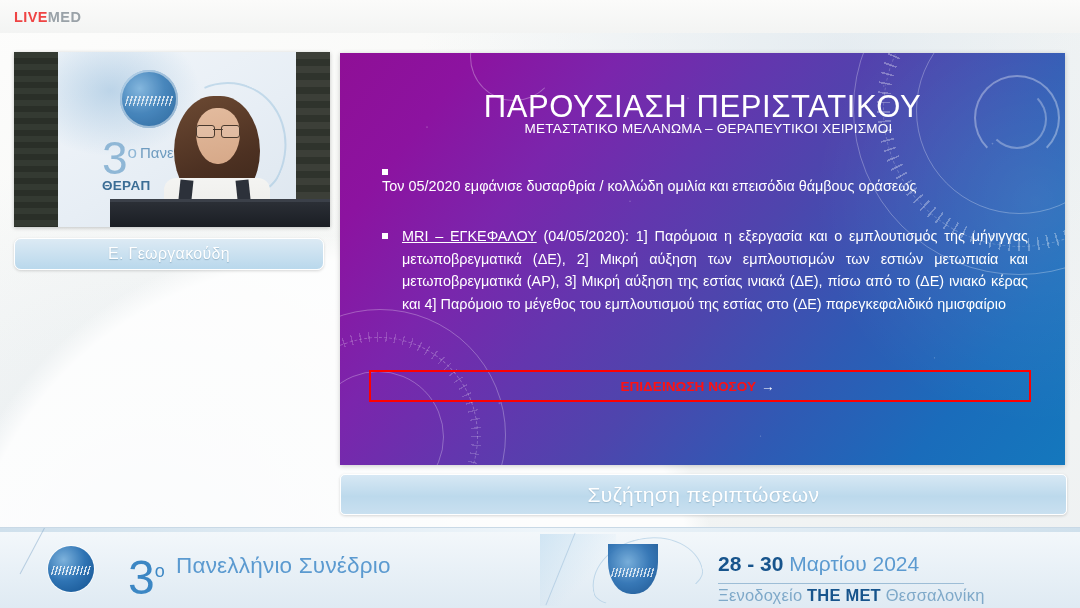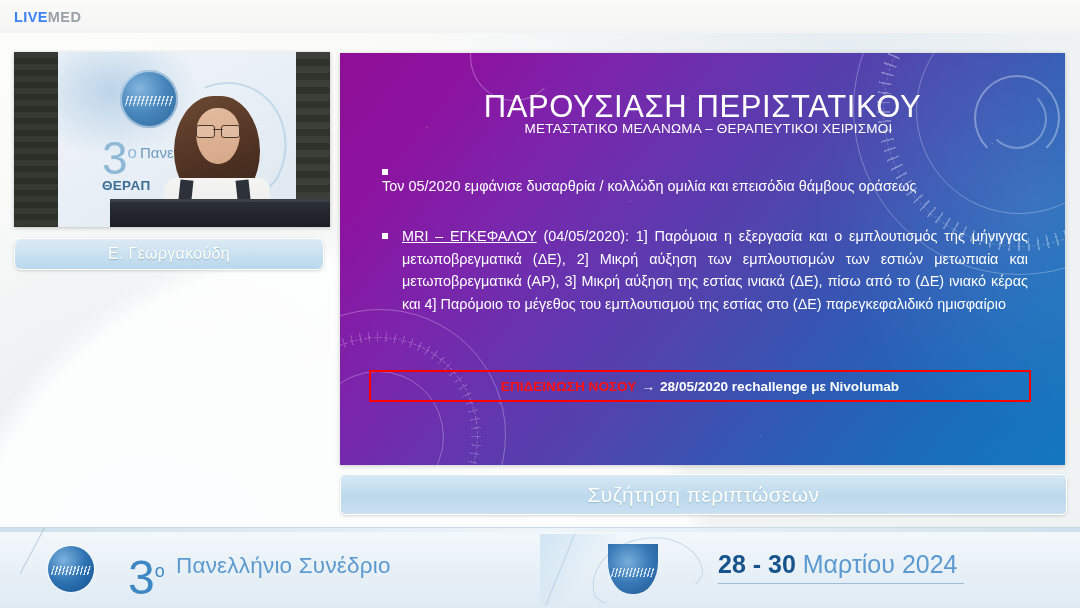--- a/index.html
+++ b/index.html
@@ -24,21 +24,21 @@
     background:radial-gradient(circle, rgba(255,255,255,.85) 58%, rgba(229,236,242,.0) 62%);
     transform:rotate(-12deg);
   }
 
   
   #brand{
     position:absolute;left:14px;top:9px;
     font-size:14.5px;font-weight:bold;letter-spacing:.4px;
     line-height:16px;
   }
-  #brand .live{color:#3b82f6;}
+  #brand .live{color:#ef4444;}
   #brand .med{color:#9aa2a8;font-weight:bold;}
   #brand-strip{
     position:absolute;left:0;top:0;width:1080px;height:33px;
     background:linear-gradient(180deg,#fbfbfa 0%,#f3f4f3 100%);
   }
 
   
   #video-wrap{
     position:absolute;left:14px;top:52px;width:316px;height:175px;
     box-shadow:0 1px 4px rgba(0,0,0,.22);
@@ -321,21 +321,21 @@
     transform:skewX(-16deg);
   }
   #f-wave{
     position:absolute;left:590px;top:10px;width:110px;height:64px;
     border:1px solid rgba(150,190,220,.5);
     border-radius:50% 50% 50% 50%/66% 66% 34% 34%;
     border-bottom-color:transparent;
     transform:rotate(-12deg);
   }
   #f-dates{
-    position:absolute;left:718px;top:22px;font-size:25px;line-height:28px;
+    position:absolute;left:718px;top:22px;font-size:21px;line-height:28px;
     color:#5b9ad0;
   }
   #f-dates b{color:#17548c;font-weight:bold;}
   #f-rule{
     position:absolute;left:718px;top:55px;width:246px;height:1px;background:#9dbdd6;
   }
   #f-venue{
     position:absolute;left:718px;top:58px;font-size:16.5px;color:#7fa9c9;letter-spacing:.2px;
   }
   #f-venue b{color:#17548c;font-weight:bold;}
@@ -405,21 +405,20 @@
   </div>
 
   <div class="bullet-row" id="bullet2">
     <div class="bullet-mark"></div>
     <div class="bullet-text"><u>MRI – ΕΓΚΕΦΑΛΟΥ</u><span> (04/05/2020): 1] Παρόμοια η εξεργασία και ο εμπλουτισμός της μήνιγγας μετωποβρεγματικά (ΔΕ), 2] Μικρή αύξηση των εμπλουτισμών των εστιών μετωπιαία και μετωποβρεγματικά (ΑΡ), 3] Μικρή αύξηση της εστίας ινιακά (ΔΕ), πίσω από το (ΔΕ) ινιακό κέρας και 4] Παρόμοιο το μέγεθος του εμπλουτισμού της εστίας στο (ΔΕ) παρεγκεφαλιδικό ημισφαίριο</span></div>
   </div>
 
   <div id="red-box">
     <span class="red">ΕΠΙΔΕΙΝΩΣΗ ΝΟΣΟΥ</span>
     <span class="arrow">→</span>
-    <span class="white">28/05/2020 rechallenge με Nivolumab</span>
   </div>
 </div>
 
 <div id="session-bar">
   <span>Συζήτηση περιπτώσεων</span>
 </div>
 
 <div id="footer">
   <div id="f-slash"></div>
   <div id="f-logo"></div>
@@ -427,13 +426,14 @@
   <div id="f-pan">Πανελλήνιο Συνέδριο</div>
   <div id="f-ther">ΘΕΡΑΠΕΥΤΙΚΗΣ ΤΟΥ ΚΑΡΚΙΝΟΥ</div>
 
   <div id="f-sep"></div>
   <div id="f-sep2"></div>
   <div id="f-wave"></div>
   <div id="f-logo2"></div>
 
   <div id="f-dates"><b>28 - 30</b><span> Μαρτίου 2024</span></div>
   <div id="f-rule"></div>
+  <div id="f-venue"><span>Ξενοδοχείο </span><b>THE MET</b><span> Θεσσαλονίκη</span></div>
 </div>
 
 </body></html>

